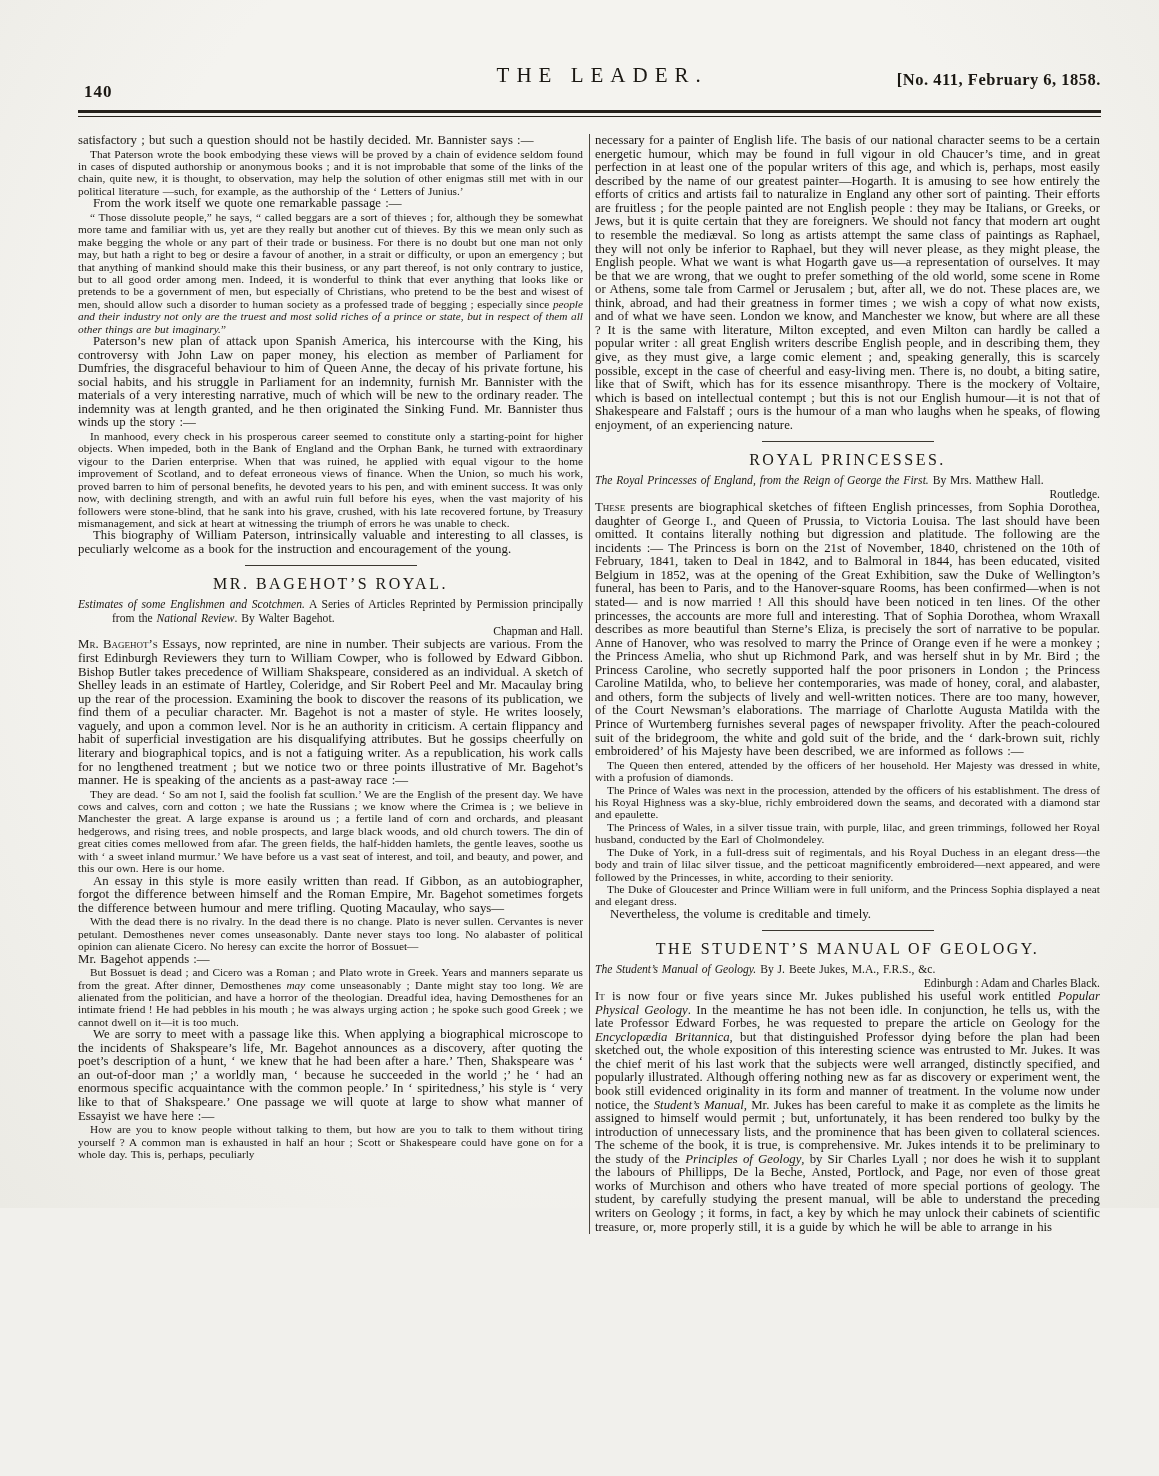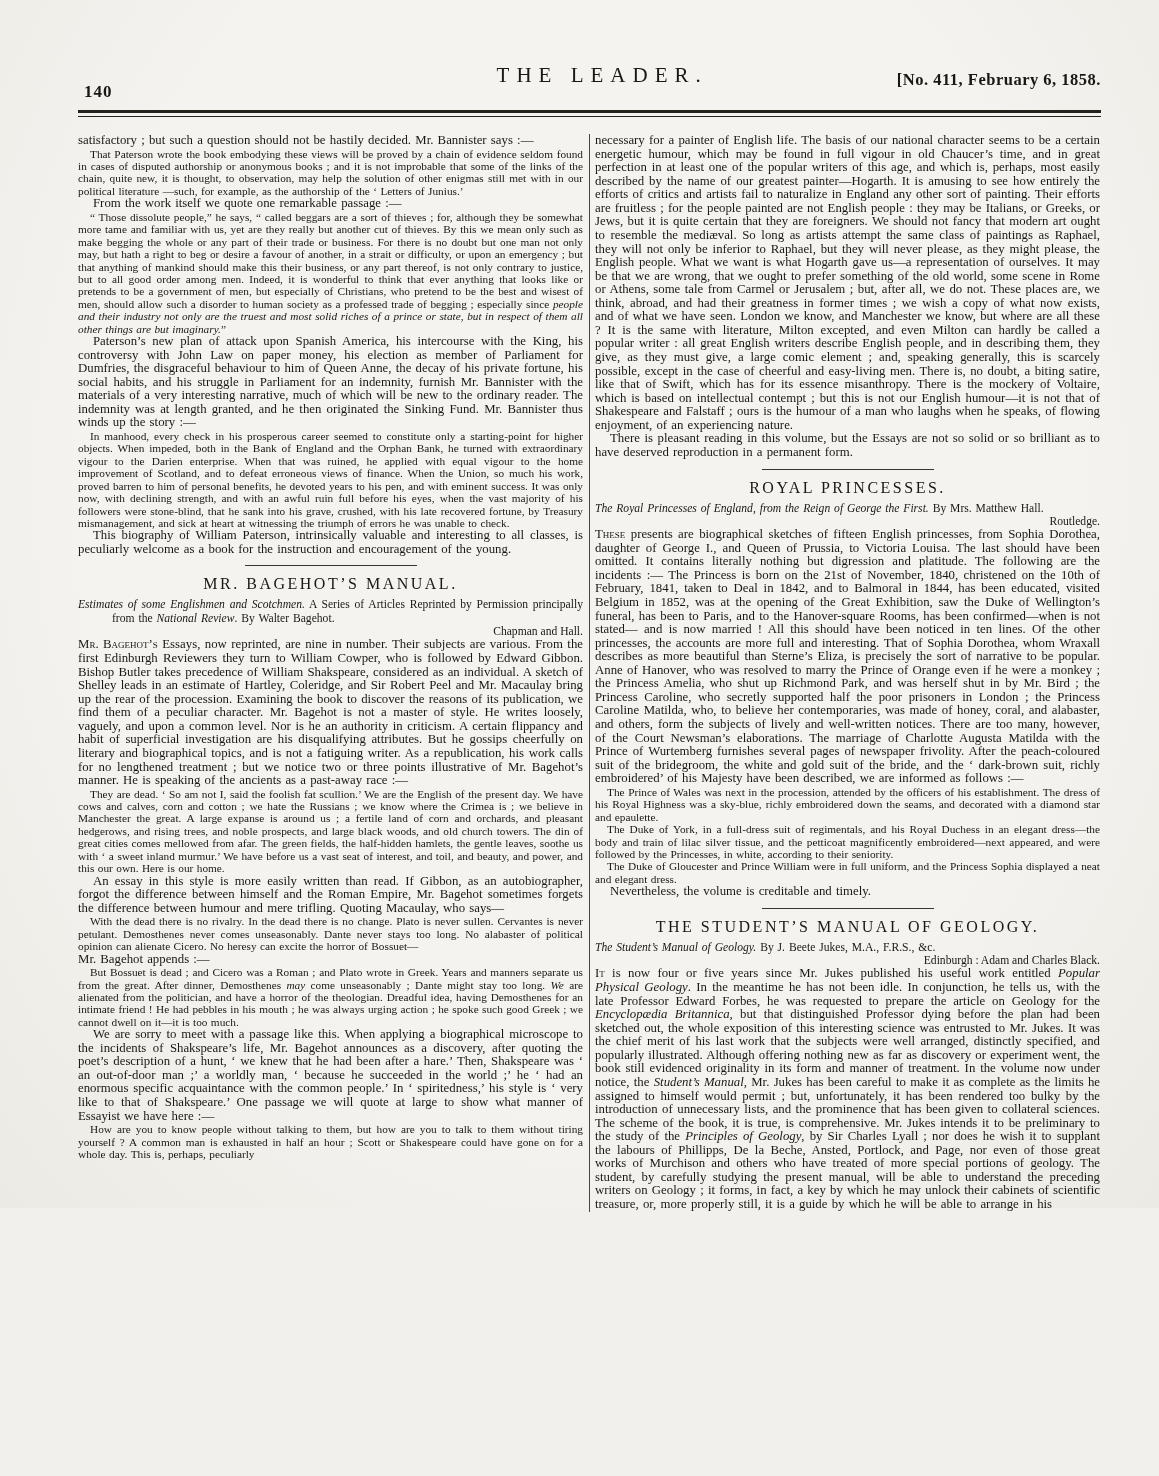--- a/index.html
+++ b/index.html
@@ -52,42 +52,43 @@
     <div class="cols">
       <div class="col">
           <div class="para"><span>satisfactory ; but such a question should not be hastily decided.  Mr. Bannister says :—</span></div>
           <div class="quote"><span>That Paterson wrote the book embodying these views will be proved by a chain of evidence seldom found in cases of disputed authorship or anonymous books ; and it is not improbable that some of the links of the chain, quite new, it is thought, to observation, may help the solution of other enigmas still met with in our political literature —such, for example, as the authorship of the ‘ Letters of Junius.’</span></div>
           <div class="para indent"><span>From the work itself we quote one remarkable passage :—</span></div>
           <div class="quote"><span>“ Those dissolute people,” he says, “ called beggars are a sort of thieves ; for, although they be somewhat more tame and familiar with us, yet are they really but another cut of thieves.  By this we mean only such as make begging the whole or any part of their trade or business.  For there is no doubt but one man not only may, but hath a right to beg or desire a favour of another, in a strait or difficulty, or upon an emergency ; but that anything of mankind should make this their business, or any part thereof, is not only contrary to justice, but to all good order among men. Indeed, it is wonderful to think that ever anything that looks like or pretends to be a government of men, but especially of Christians, who pretend to be the best and wisest of men, should allow such a disorder to human society as a professed trade of begging ; especially since </span><i>people and their industry not only are the truest and most solid riches of a prince or state, but in respect of them all other things are but imaginary.</i><span>”</span></div>
           <div class="para indent"><span>Paterson’s new plan of attack upon Spanish America, his intercourse with the King, his controversy with John Law on paper money, his election as member of Parliament for Dumfries, the disgraceful behaviour to him of Queen Anne, the decay of his private fortune, his social habits, and his struggle in Parliament for an indemnity, furnish Mr. Bannister with the materials of a very interesting narrative, much of which will be new to the ordinary reader.  The indemnity was at length granted, and he then originated the Sinking Fund.  Mr. Bannister thus winds up the story :—</span></div>
           <div class="quote"><span>In manhood, every check in his prosperous career seemed to constitute only a starting-point for higher objects.  When impeded, both in the Bank of England and the Orphan Bank, he turned with extraordinary vigour to the Darien enterprise. When that was ruined, he applied with equal vigour to the home improvement of Scotland, and to defeat erroneous views of finance.  When the Union, so much his work, proved barren to him of personal benefits, he devoted years to his pen, and with eminent success.  It was only now, with declining strength, and with an awful ruin full before his eyes, when the vast majority of his followers were stone-blind, that he sank into his grave, crushed, with his late recovered fortune, by Treasury mismanagement, and sick at heart at witnessing the triumph of errors he was unable to check.</span></div>
           <div class="para indent"><span>This biography of William Paterson, intrinsically valuable and interesting to all classes, is peculiarly welcome as a book for the instruction and encouragement of the young.</span></div>
           <div class="divider"></div>
-          <div class="heading"><span>MR. BAGEHOT’S MANUAL.</span></div>
+          <div class="heading"><span>MR. BAGEHOT’S ROYAL.</span></div>
           <div class="byline"><i>Estimates of some Englishmen and Scotchmen.</i><span>  A Series of Articles Reprinted by Permission principally from the </span><i>National Review</i><span>.  By Walter Bagehot.</span></div>
           <div class="publisher"><span>Chapman and Hall.</span></div>
           <div class="para"><span style="font-variant: small-caps;">Mr. Bagehot’s</span><span> Essays, now reprinted, are nine in number.  Their subjects are various.  From the first Edinburgh Reviewers they turn to William Cowper, who is followed by Edward Gibbon.  Bishop Butler takes precedence of William Shakspeare, considered as an individual.  A sketch of Shelley leads in an estimate of Hartley, Coleridge, and Sir Robert Peel and Mr. Macaulay bring up the rear of the procession.  Examining the book to discover the reasons of its publication, we find them of a peculiar character. Mr. Bagehot is not a master of style.  He writes loosely, vaguely, and upon a common level.  Nor is he an authority in criticism.  A certain flippancy and habit of superficial investigation are his disqualifying attributes.  But he gossips cheerfully on literary and biographical topics, and is not a fatiguing writer.  As a republication, his work calls for no lengthened treatment ; but we notice two or three points illustrative of Mr. Bagehot’s manner.  He is speaking of the ancients as a past-away race :—</span></div>
           <div class="quote"><span>They are dead.  ‘ So am not I, said the foolish fat scullion.’  We are the English of the present day.  We have cows and calves, corn and cotton ; we hate the Russians ; we know where the Crimea is ; we believe in Manchester the great. A large expanse is around us ; a fertile land of corn and orchards, and pleasant hedgerows, and rising trees, and noble prospects, and large black woods, and old church towers.  The din of great cities comes mellowed from afar.  The green fields, the half-hidden hamlets, the gentle leaves, soothe us with ‘ a sweet inland murmur.’  We have before us a vast seat of interest, and toil, and beauty, and power, and this our own.  Here is our home.</span></div>
           <div class="para indent"><span>An essay in this style is more easily written than read.  If Gibbon, as an autobiographer, forgot the difference between himself and the Roman Empire, Mr. Bagehot sometimes forgets the difference between humour and mere trifling.  Quoting Macaulay, who says—</span></div>
           <div class="quote"><span>With the dead there is no rivalry.  In the dead there is no change.  Plato is never sullen.  Cervantes is never petulant.  Demosthenes never comes unseasonably.  Dante never stays too long.  No alabaster of political opinion can alienate Cicero.  No heresy can excite the horror of Bossuet—</span></div>
           <div class="para"><span>Mr. Bagehot appends :—</span></div>
           <div class="quote"><span>But Bossuet is dead ; and Cicero was a Roman ; and Plato wrote in Greek.  Years and manners separate us from the great.  After dinner, Demosthenes </span><i>may</i><span> come unseasonably ; Dante might stay too long.  </span><i>We</i><span> are alienated from the politician, and have a horror of the theologian.  Dreadful idea, having Demosthenes for an intimate friend !  He had pebbles in his mouth ; he was always urging action ; he spoke such good Greek ; we cannot dwell on it—it is too much.</span></div>
           <div class="para indent"><span>We are sorry to meet with a passage like this.  When applying a biographical microscope to the incidents of Shakspeare’s life, Mr. Bagehot announces as a discovery, after quoting the poet’s description of a hunt, ‘ we knew that he had been after a hare.’  Then, Shakspeare was ‘ an out-of-door man ;’ a worldly man, ‘ because he succeeded in the world ;’ he ‘ had an enormous specific acquaintance with the common people.’  In ‘ spiritedness,’ his style is ‘ very like to that of Shakspeare.’  One passage we will quote at large to show what manner of Essayist we have here :—</span></div>
           <div class="quote"><span>How are you to know people without talking to them, but how are you to talk to them without tiring yourself ?  A common man is exhausted in half an hour ; Scott or Shakespeare could have gone on for a whole day.  This is, perhaps, peculiarly</span></div>
         </div>
       <div class="colrule"></div>
       <div class="col">
           <div class="para"><span>necessary for a painter of English life.  The basis of our national character seems to be a certain energetic humour, which may be found in full vigour in old Chaucer’s time, and in great perfection in at least one of the popular writers of this age, and which is, perhaps, most easily described by the name of our greatest painter—Hogarth. It is amusing to see how entirely the efforts of critics and artists fail to naturalize in England any other sort of painting.  Their efforts are fruitless ; for the people painted are not English people : they may be Italians, or Greeks, or Jews, but it is quite certain that they are foreigners.  We should not fancy that modern art ought to resemble the mediæval.  So long as artists attempt the same class of paintings as Raphael, they will not only be inferior to Raphael, but they will never please, as they might please, the English people.  What we want is what Hogarth gave us—a representation of ourselves.  It may be that we are wrong, that we ought to prefer something of the old world, some scene in Rome or Athens, some tale from Carmel or Jerusalem ; but, after all, we do not.  These places are, we think, abroad, and had their greatness in former times ; we wish a copy of what now exists, and of what we have seen.  London we know, and Manchester we know, but where are all these ? It is the same with literature, Milton excepted, and even Milton can hardly be called a popular writer : all great English writers describe English people, and in describing them, they give, as they must give, a large comic element ; and, speaking generally, this is scarcely possible, except in the case of cheerful and easy-living men.  There is, no doubt, a biting satire, like that of Swift, which has for its essence misanthropy. There is the mockery of Voltaire, which is based on intellectual contempt ; but this is not our English humour—it is not that of Shakespeare and Falstaff ; ours is the humour of a man who laughs when he speaks, of flowing enjoyment, of an experiencing nature.</span></div>
-          <div class="para indent"><span>There is pleasant reading in this volume, but the Essays are not so solid or so brilliant as to have deserved reproduction in a permanent form.</span></div>
           <div class="divider"></div>
           <div class="heading"><span>ROYAL PRINCESSES.</span></div>
           <div class="byline"><i>The Royal Princesses of England, from the Reign of George the First.</i><span>  By Mrs. Matthew Hall.</span></div>
           <div class="publisher"><span>Routledge.</span></div>
           <div class="para"><span style="font-variant: small-caps;">These</span><span> presents are biographical sketches of fifteen English princesses, from Sophia Dorothea, daughter of George I., and Queen of Prussia, to Victoria Louisa.  The last should have been omitted.  It contains literally nothing but digression and platitude.  The following are the incidents :— The Princess is born on the 21st of November, 1840, christened on the 10th of February, 1841, taken to Deal in 1842, and to Balmoral in 1844, has been educated, visited Belgium in 1852, was at the opening of the Great Exhibition, saw the Duke of Wellington’s funeral, has been to Paris, and to the Hanover-square Rooms, has been confirmed—when is not stated— and is now married !   All this should have been noticed in ten lines.  Of the other princesses, the accounts are more full and interesting.  That of Sophia Dorothea, whom Wraxall describes as more beautiful than Sterne’s Eliza, is precisely the sort of narrative to be popular.  Anne of Hanover, who was resolved to marry the Prince of Orange even if he were a monkey ; the Princess Amelia, who shut up Richmond Park, and was herself shut in by Mr. Bird ; the Princess Caroline, who secretly supported half the poor prisoners in London ; the Princess Caroline Matilda, who, to believe her contemporaries, was made of honey, coral, and alabaster, and others, form the subjects of lively and well-written notices.  There are too many, however, of the Court Newsman’s elaborations.  The marriage of Charlotte Augusta Matilda with the Prince of Wurtemberg furnishes several pages of newspaper frivolity.  After the peach-coloured suit of the bridegroom, the white and gold suit of the bride, and the ‘ dark-brown suit, richly embroidered’ of his Majesty have been described, we are informed as follows :—</span></div>
+          <div class="quote"><span>The Queen then entered, attended by the officers of her household.  Her Majesty was dressed in white, with a profusion of diamonds.</span></div>
           <div class="quote"><span>The Prince of Wales was next in the procession, attended by the officers of his establishment.  The dress of his Royal Highness was a sky-blue, richly embroidered down the seams, and decorated with a diamond star and epaulette.</span></div>
+          <div class="quote"><span>The Princess of Wales, in a silver tissue train, with purple, lilac, and green trimmings, followed her Royal husband, conducted by the Earl of Cholmondeley.</span></div>
           <div class="quote"><span>The Duke of York, in a full-dress suit of regimentals, and his Royal Duchess in an elegant dress—the body and train of lilac silver tissue, and the petticoat magnificently embroidered—next appeared, and were followed by the Princesses, in white, according to their seniority.</span></div>
           <div class="quote"><span>The Duke of Gloucester and Prince William were in full uniform, and the Princess Sophia displayed a neat and elegant dress.</span></div>
           <div class="para indent"><span>Nevertheless, the volume is creditable and timely.</span></div>
           <div class="divider"></div>
           <div class="heading"><span>THE STUDENT’S MANUAL OF GEOLOGY.</span></div>
           <div class="byline"><i>The Student’s Manual of Geology.</i><span>  By J. Beete Jukes, M.A., F.R.S., &amp;c.</span></div>
           <div class="publisher"><span>Edinburgh : Adam and Charles Black.</span></div>
           <div class="para"><span style="font-variant: small-caps;">It</span><span> is now four or five years since Mr. Jukes published his useful work entitled </span><i>Popular Physical Geology</i><span>.  In the meantime he has not been idle.  In conjunction, he tells us, with the late Professor Edward Forbes, he was requested to prepare the article on Geology for the </span><i>Encyclopædia Britannica</i><span>, but that distinguished Professor dying before the plan had been sketched out, the whole exposition of this interesting science was entrusted to Mr. Jukes.  It was the chief merit of his last work that the subjects were well arranged, distinctly specified, and popularly illustrated.  Although offering nothing new as far as discovery or experiment went, the book still evidenced originality in its form and manner of treatment.  In the volume now under notice, the </span><i>Student’s Manual</i><span>, Mr. Jukes has been careful to make it as complete as the limits he assigned to himself would permit ; but, unfortunately, it has been rendered too bulky by the introduction of unnecessary lists, and the prominence that has been given to collateral sciences.  The scheme of the book, it is true, is comprehensive.  Mr. Jukes intends it to be preliminary to the study of the </span><i>Principles of Geology</i><span>, by Sir Charles Lyall ; nor does he wish it to supplant the labours of Phillipps, De la Beche, Ansted, Portlock, and Page, nor even of those great works of Murchison and others who have treated of more special portions of geology.  The student, by carefully studying the present manual, will be able to understand the preceding writers on Geology ; it forms, in fact, a key by which he may unlock their cabinets of scientific treasure, or, more properly still, it is a guide by which he will be able to arrange in his</span></div>
         </div>
     </div>

